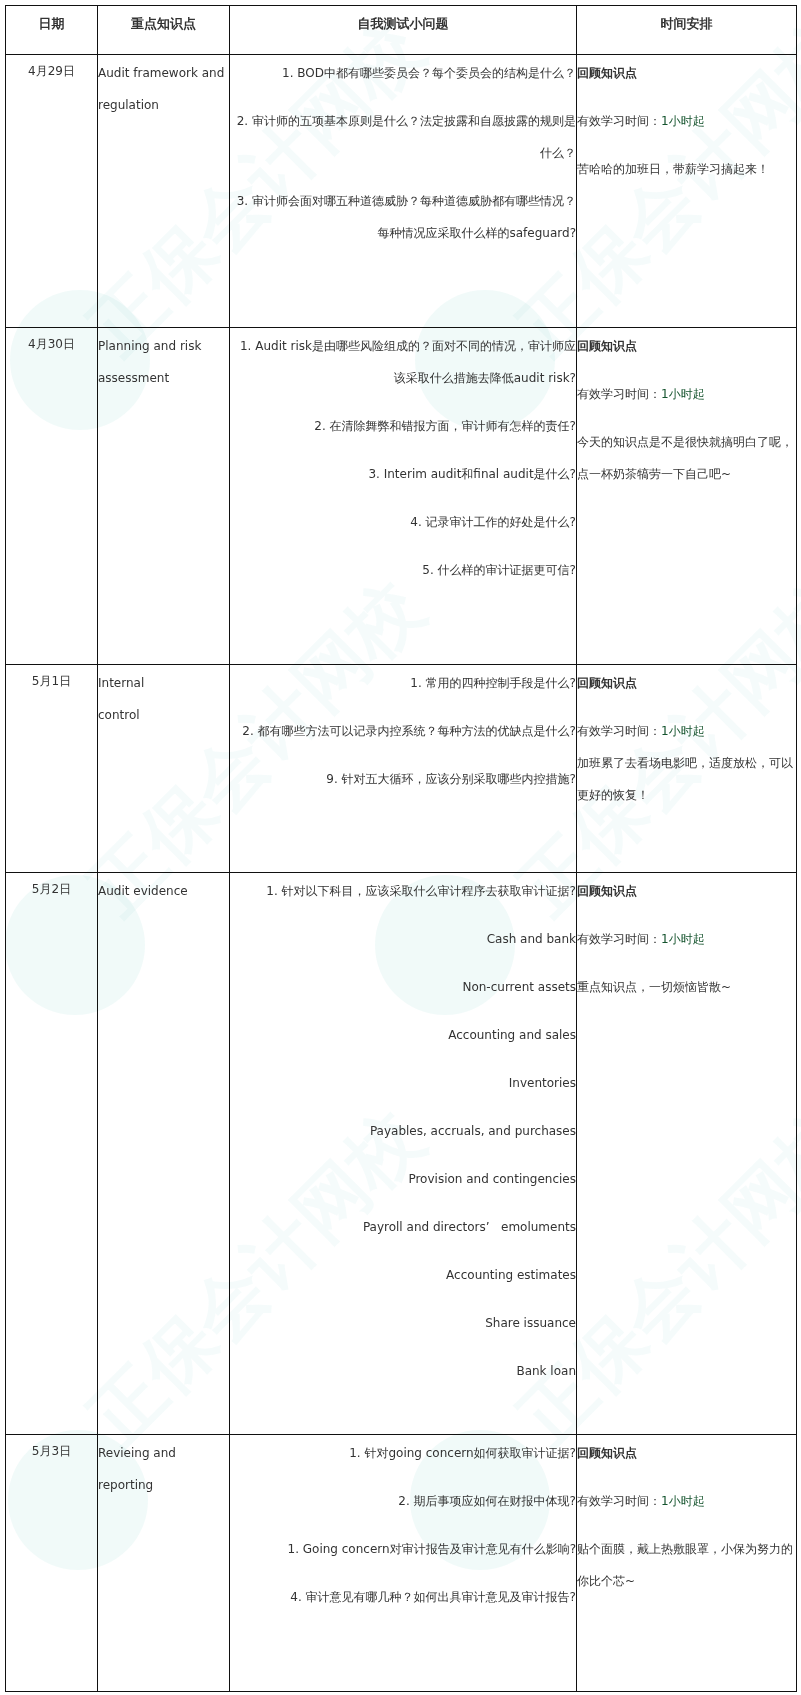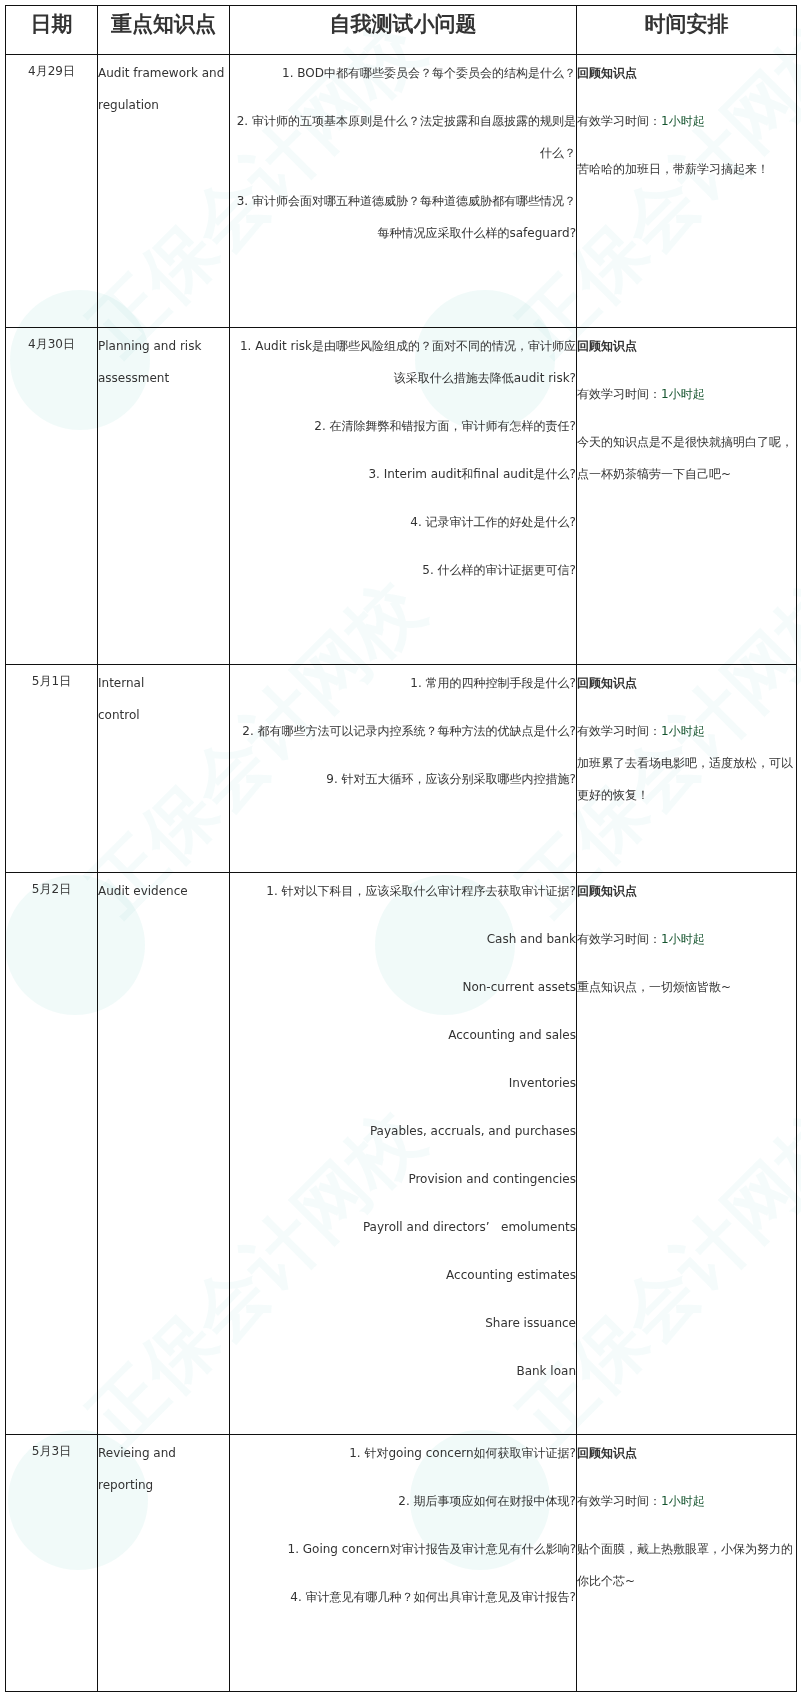--- a/index.html
+++ b/index.html
@@ -54,21 +54,21 @@
       line-height: 32px;
       padding: 0;
     }
     table.schedule th {
       height: 46px;
       font-weight: bold;
       text-align: center;
       vertical-align: top;
       padding-top: 2px;
       color: #333333;
-      font-size: 21px;
+      font-size: 13px;
     }
     col.c-date { width: 92px; }
     col.c-topic { width: 132px; }
     col.c-quiz { width: 347px; }
     col.c-plan { width: 220px; }
 
     td.date-cell {
       text-align: center;
       vertical-align: middle;
       color: #333333;

